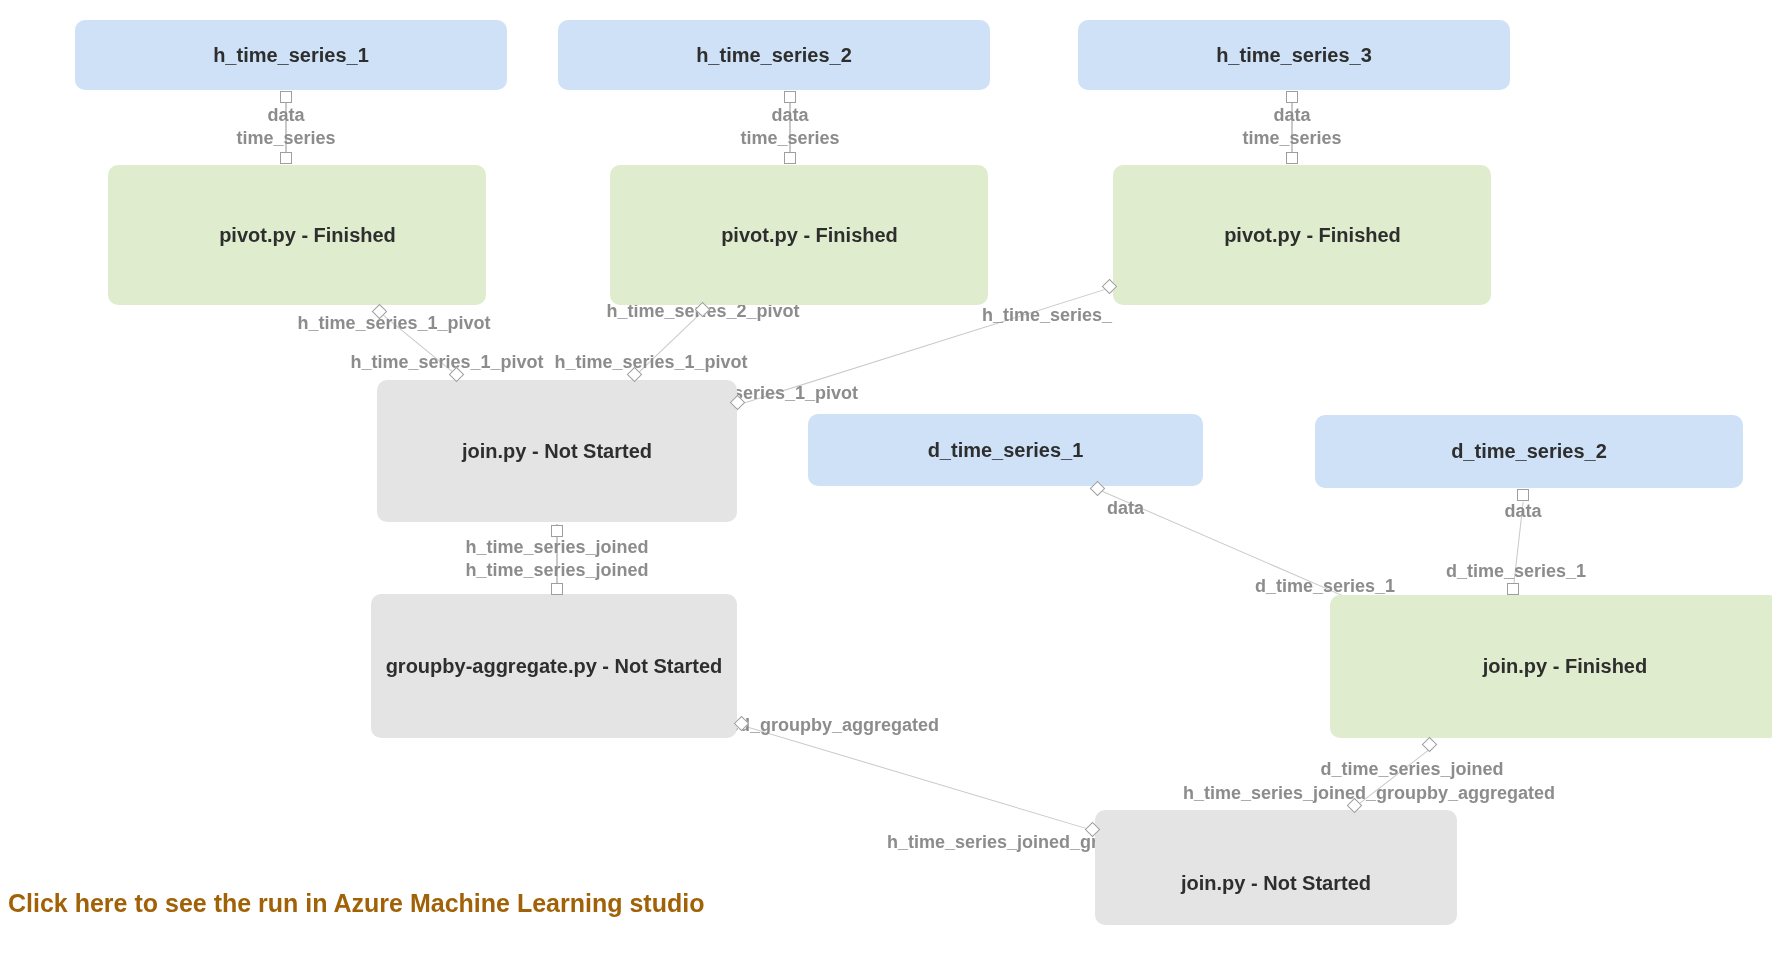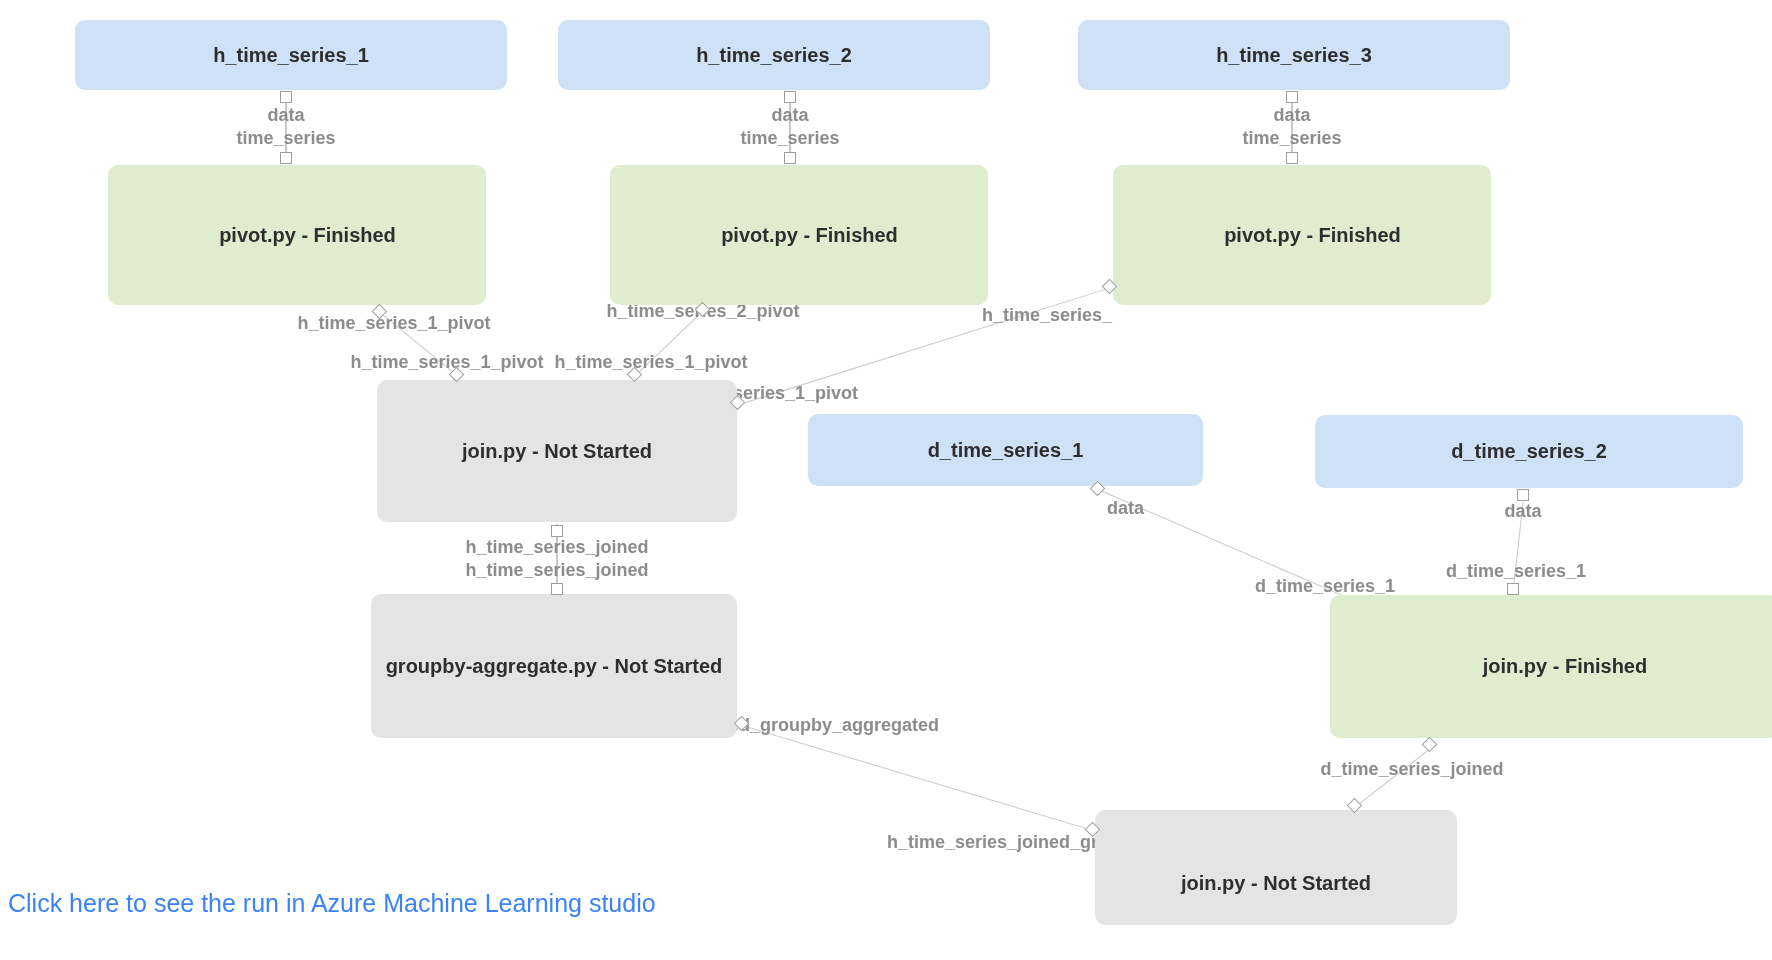--- a/index.html
+++ b/index.html
@@ -12,21 +12,21 @@
   .node.notstarted{background:#e4e4e4;}
   .elabel{position:absolute;font-size:18px;font-weight:600;color:#8c8c8c;white-space:nowrap;z-index:2;}
   .anch-c{transform:translateX(-50%);}
   .anch-r{transform:translateX(-100%);margin-top:22px;}
   .port-sq{position:absolute;width:12px;height:12px;background:#ffffff;border:1.6px solid #9e9e9e;
            box-sizing:border-box;z-index:4;}
   .port-d{position:absolute;width:11px;height:11px;background:#ffffff;border:1.6px solid #9e9e9e;
           box-sizing:border-box;transform:rotate(45deg);z-index:4;}
   .edge{position:absolute;height:1.4px;background:#c9c9c9;transform-origin:0 50%;z-index:1;}
   .vedge{position:absolute;width:1.4px;background:#c9c9c9;z-index:1;}
-  .studio-link{position:absolute;font-size:25px;font-weight:400;color:#3b82f6;text-decoration:none;
+  .studio-link{position:absolute;font-size:25px;font-weight:700;color:#a16207;text-decoration:none;
                white-space:nowrap;z-index:5;cursor:pointer;}
 </style>
 </head>
 <body>
 
 <div id="canvas">
 
   <div class="vedge" style="left:285.4px;top:95px;height:66px;"></div>
   <div class="vedge" style="left:789.4px;top:95px;height:66px;"></div>
   <div class="vedge" style="left:1291.4px;top:95px;height:66px;"></div>
@@ -54,20 +54,21 @@
   <div class="elabel" style="left:733px;top:383px;">series_1_pivot</div>
   <div class="elabel anch-c" style="left:557px;top:537px;">h_time_series_joined</div>
   <div class="elabel anch-c" style="left:557px;top:560px;">h_time_series_joined</div>
   <div class="elabel" style="left:729px;top:715px;">ed_groupby_aggregated</div>
   <div class="elabel" style="left:1107px;top:498px;">data</div>
   <div class="elabel anch-c" style="left:1523px;top:501px;">data</div>
   <div class="elabel anch-c" style="left:1325px;top:576px;">d_time_series_1</div>
   <div class="elabel anch-c" style="left:1516px;top:561px;">d_time_series_1</div>
   <div class="elabel anch-c" style="left:1412px;top:747px;margin-top:12px;">d_time_series_joined</div>
   <div class="elabel anch-r" style="left:1098px;top:810px;">h_time_series_joined_gr</div>
+  <div class="elabel anch-c" style="left:1369px;top:783px;">h_time_series_joined_groupby_aggregated</div>
 
   <div class="node dataset" style="left:75px;top:20px;width:432px;height:70px;">
       <span>h_time_series_1</span>
     </div>
   <div class="node dataset" style="left:558px;top:20px;width:432px;height:70px;">
       <span>h_time_series_2</span>
     </div>
   <div class="node dataset" style="left:1078px;top:20px;width:432px;height:70px;">
       <span>h_time_series_3</span>
     </div>

